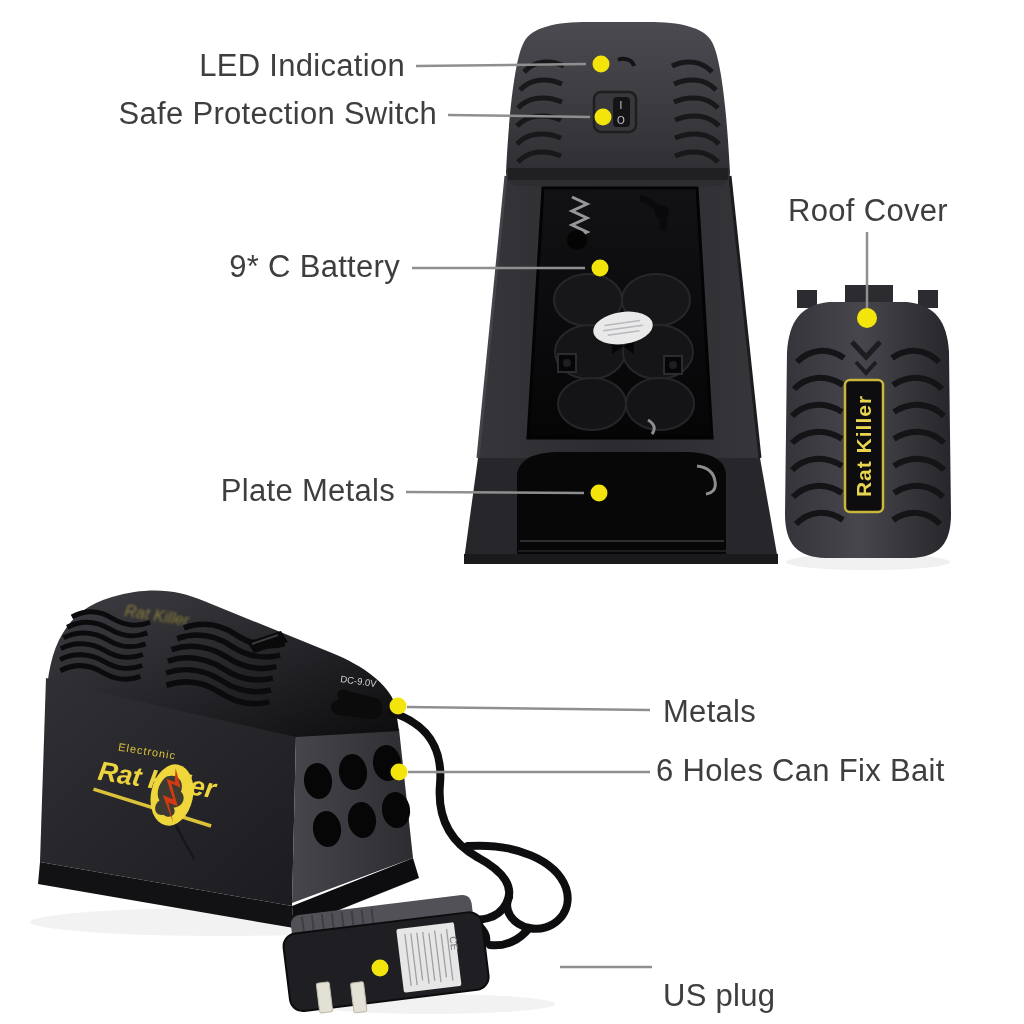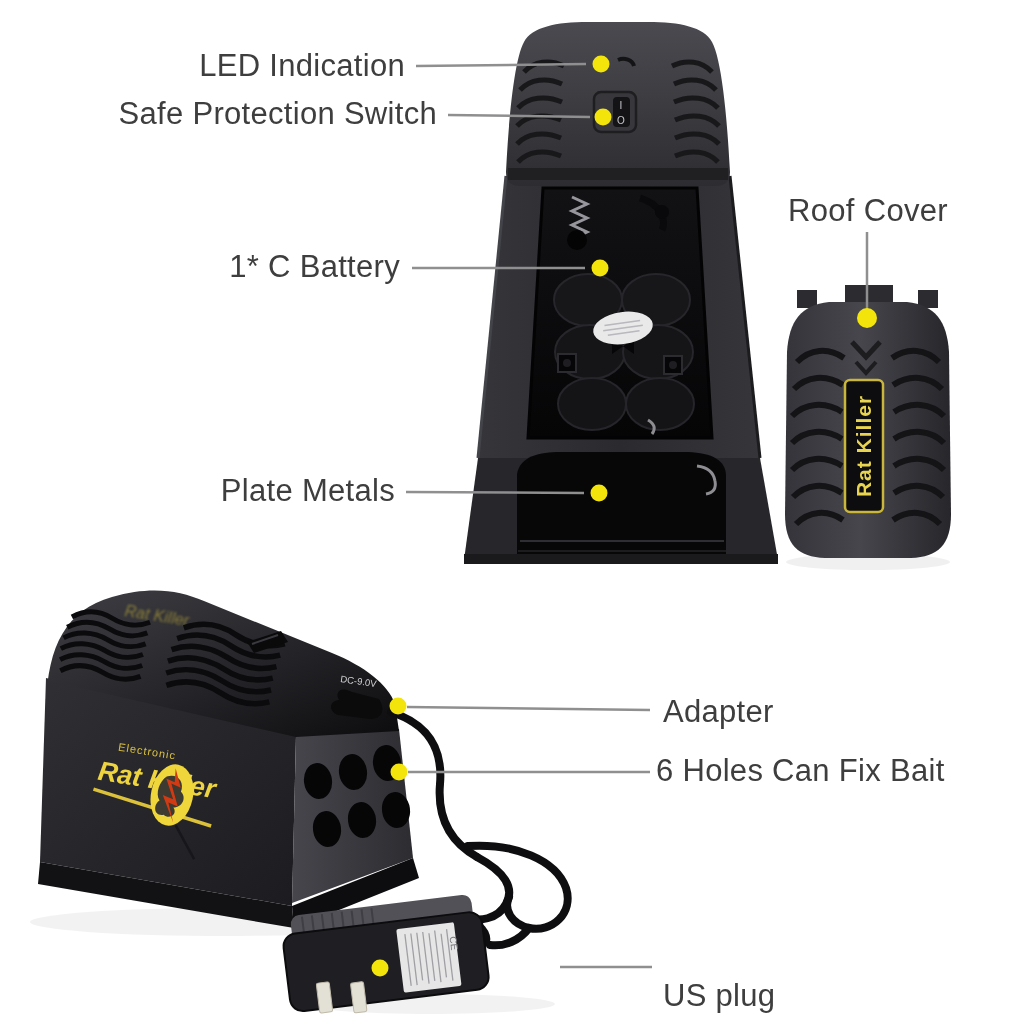--- a/index.html
+++ b/index.html
@@ -255,20 +255,20 @@
     <circle cx="599" cy="493" r="8.5"></circle>
     <circle cx="867" cy="318" r="10"></circle>
     <circle cx="398" cy="706" r="8.5"></circle>
     <circle cx="399" cy="772" r="8.5"></circle>
     <circle cx="380" cy="968" r="8.5"></circle>
   </g>
 </svg>
 
 <div class="label r" style="left:55px;top:48px;width:350px;">LED Indication</div>
 <div class="label r" style="left:25px;top:96px;width:412px;">Safe Protection Switch</div>
-<div class="label r" style="left:55px;top:249px;width:345px;">1* C Battery</div>
+<div class="label r" style="left:55px;top:249px;width:345px;">9* C Battery</div>
 <div class="label c" style="left:766px;top:193px;width:204px;">Roof Cover</div>
 <div class="label r" style="left:50px;top:473px;width:345px;">Plate Metals</div>
-<div class="label" style="left:663px;top:694px;">Adapter</div>
+<div class="label" style="left:663px;top:694px;">Metals</div>
 <div class="label" style="left:656px;top:753px;text-align:center;">6 Holes Can Fix Bait</div>
 <div class="label" style="left:663px;top:978px;">US plug</div>
 
 </div>
 
 </body></html>

